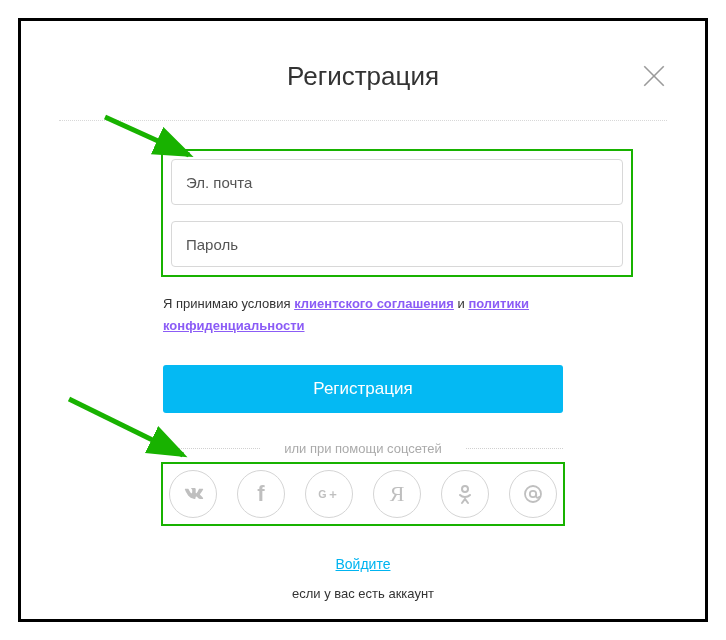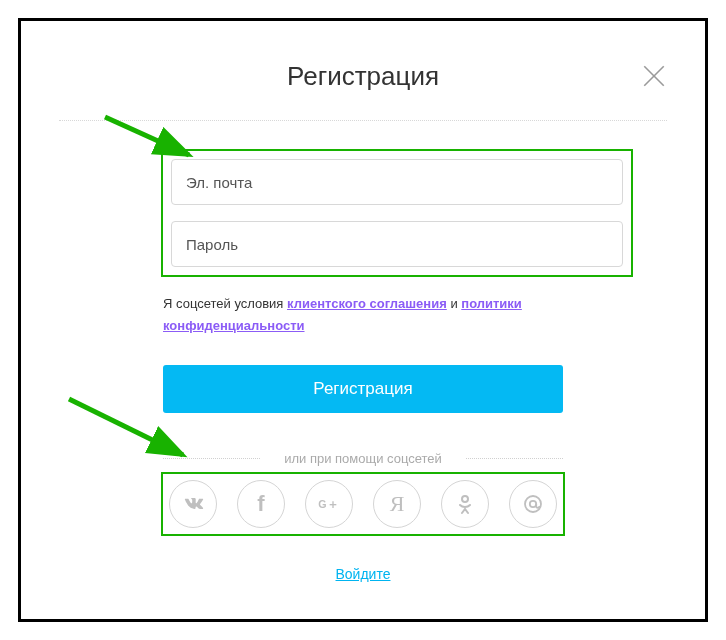--- a/index.html
+++ b/index.html
@@ -71,21 +71,21 @@
     width: 100%;
     height: 48px;
     background: #04b9f3;
     border: none;
     border-radius: 3px;
     color: #fff;
     font-size: 17px;
     cursor: pointer;
   }
   .sep-row {
-    margin-top: 38px;
+    margin-top: 28px;
     display: flex;
     align-items: center;
     gap: 24px;
   }
   .sep-line { flex: 1; border-top: 1px dotted #d0d0d0; }
   .sep-text { font-size: 13px; color: #aaa; }
   .green-box-2 {
     border: 2px solid #18b200;
     margin-top: 6px;
     padding: 6px 6px;
@@ -153,21 +153,21 @@
       </svg>
     </div>
 
     <div class="form-area">
       <div class="green-box-1">
         <input class="input" type="text" placeholder="Эл. почта" style="">
         <input class="input" type="password" placeholder="Пароль" style="">
       </div>
 
       <div class="terms">
-        <span>Я соцсетей условия </span><a href="#">клиентского соглашения</a><span> и </span><a href="#">политики конфиденциальности</a>
+        <span>Я принимаю условия </span><a href="#">клиентского соглашения</a><span> и </span><a href="#">политики конфиденциальности</a>
       </div>
 
       <button class="submit">Регистрация</button>
 
       <div class="sep-row">
         <div class="sep-line"></div>
         <div class="sep-text">или при помощи соцсетей</div>
         <div class="sep-line"></div>
       </div>
 
@@ -199,20 +199,21 @@
         <div class="soc">
           <svg viewBox="0 0 24 24">
             <circle cx="12" cy="12" r="8" fill="none" stroke="#bfbfbf" stroke-width="1.8"></circle>
             <circle cx="12" cy="12" r="3.2" fill="none" stroke="#bfbfbf" stroke-width="1.8"></circle>
             <path d="M15.2 12v2c0 1 .7 1.8 1.6 1.8.9 0 1.6-.8 1.6-1.8" fill="none" stroke="#bfbfbf" stroke-width="1.8"></path>
           </svg>
         </div>
       </div>
 
       <a href="#" class="login-link">Войдите</a>
+      <div class="have-acc">если у вас есть аккаунт</div>
     </div>
 
     <div class="arrow" style="left:40px; top:370px;">
       <svg width="140" height="80">
         <defs>
             <marker id="ah2" markerWidth="10" markerHeight="10" refX="7" refY="3" orient="auto">
               <path d="M0,0 L8,3 L0,6 Z" fill="#18b200"></path>
             </marker>
           </defs>
         <line x1="8" y1="8" x2="122" y2="64" stroke="#18b200" stroke-width="5" marker-end="url(#ah2)"></line>

